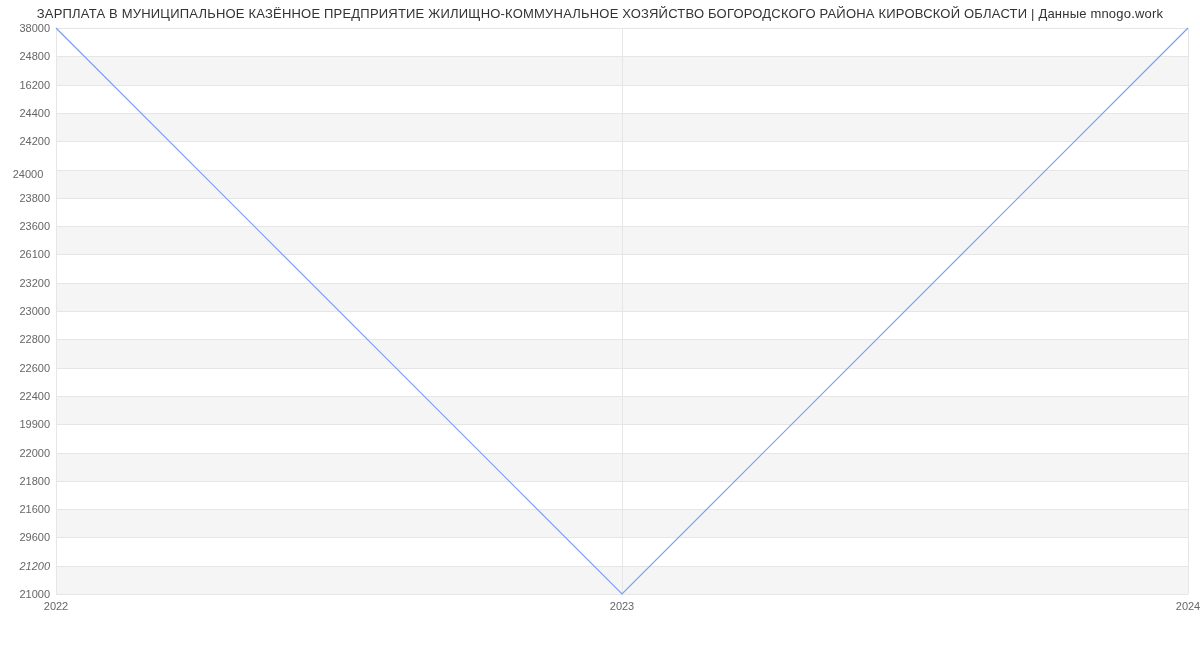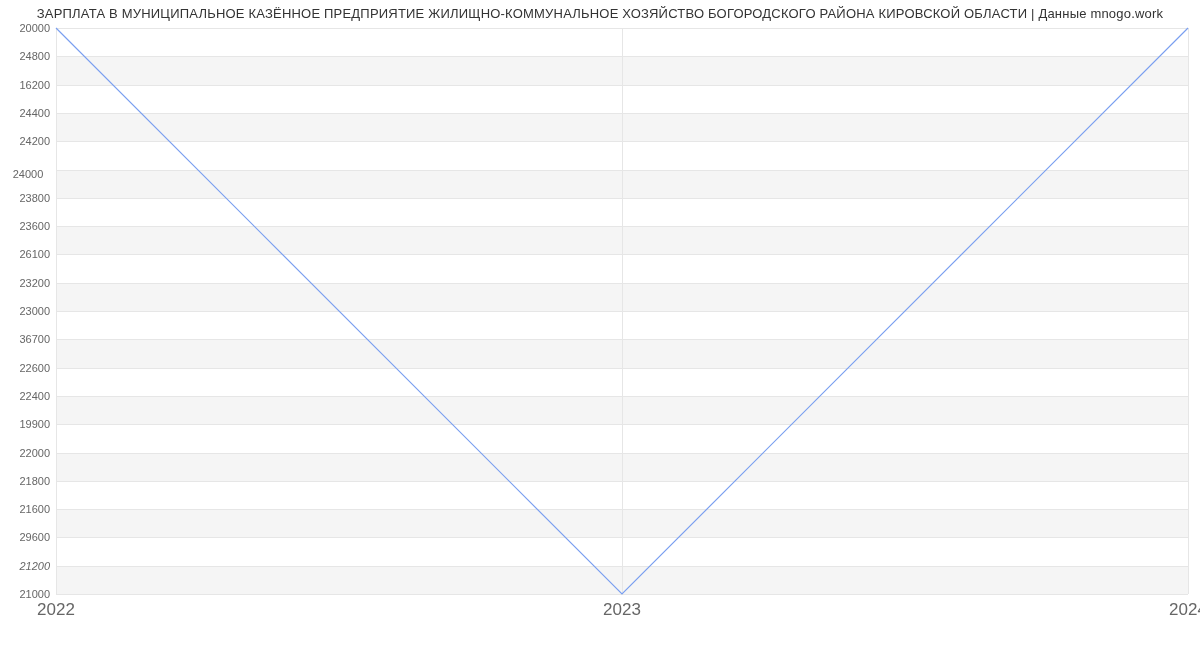--- a/index.html
+++ b/index.html
@@ -58,21 +58,21 @@
     right: 1150px;
     width: 44px;
     text-align: right;
     font-size: 11px;
     color: #666666;
     transform: translateY(-50%);
   }
   .x-label {
     position: absolute;
     top: 600px;
-    font-size: 17px;
+    font-size: 11px;
     color: #666666;
     transform: translateX(-50%);
   }
   svg.line {
     position: absolute;
     left: 0;
     top: 0;
     width: 100%;
     height: 100%;
     overflow: visible;
@@ -133,30 +133,30 @@
 <div id="y-labels">
     <div class="y-label" style="top: 594px;">21000</div>
     <div class="y-label" style="top: 565.7px; font-style: italic;">21200</div>
     <div class="y-label" style="top: 537.4px;">29600</div>
     <div class="y-label" style="top: 509.1px;">21600</div>
     <div class="y-label" style="top: 480.8px;">21800</div>
     <div class="y-label" style="top: 452.5px;">22000</div>
     <div class="y-label" style="top: 424.2px;">19900</div>
     <div class="y-label" style="top: 395.9px;">22400</div>
     <div class="y-label" style="top: 367.6px;">22600</div>
-    <div class="y-label" style="top: 339.3px;">36700</div>
+    <div class="y-label" style="top: 339.3px;">22800</div>
     <div class="y-label" style="top: 311px;">23000</div>
     <div class="y-label" style="top: 282.7px;">23200</div>
     <div class="y-label" style="top: 254.4px;">26100</div>
     <div class="y-label" style="top: 226.1px;">23600</div>
     <div class="y-label" style="top: 197.8px;">23800</div>
     <div class="y-label" style="top: 174px; text-align: center;">24000</div>
     <div class="y-label" style="top: 141.2px;">24200</div>
     <div class="y-label" style="top: 112.9px;">24400</div>
     <div class="y-label" style="top: 84.6px;">16200</div>
     <div class="y-label" style="top: 56.3px;">24800</div>
-    <div class="y-label" style="top: 28px;">20000</div>
+    <div class="y-label" style="top: 28px;">38000</div>
   </div>
 <div id="x-labels">
     <div class="x-label" style="left: 56px;">2022</div>
     <div class="x-label" style="left: 622px;">2023</div>
     <div class="x-label" style="left: 1188px;">2024</div>
   </div>
 
 </body></html>

